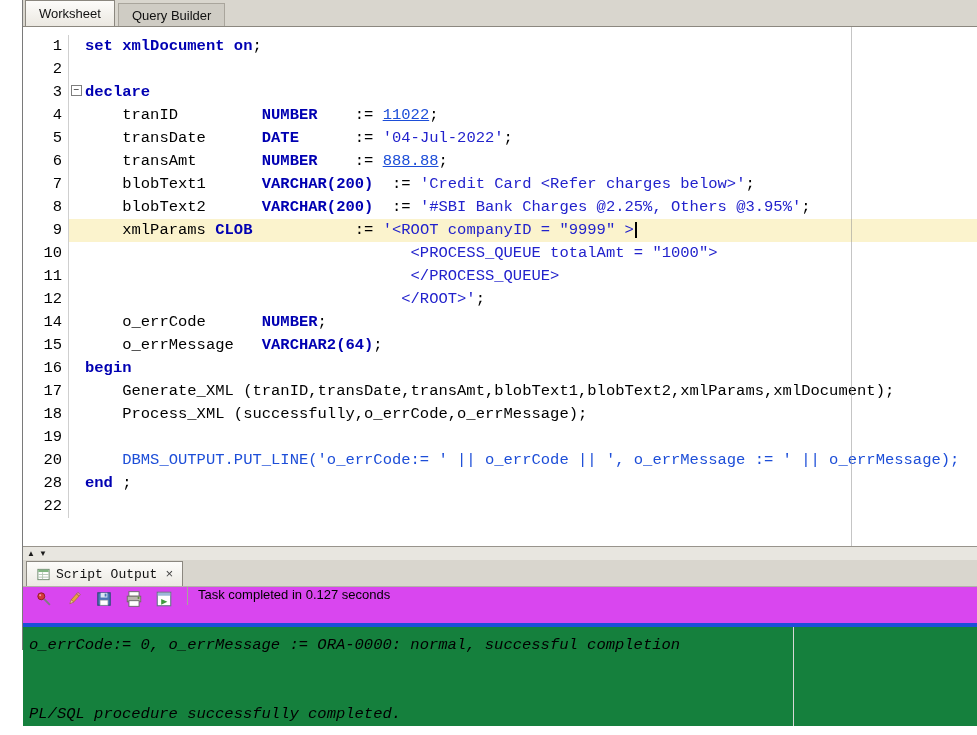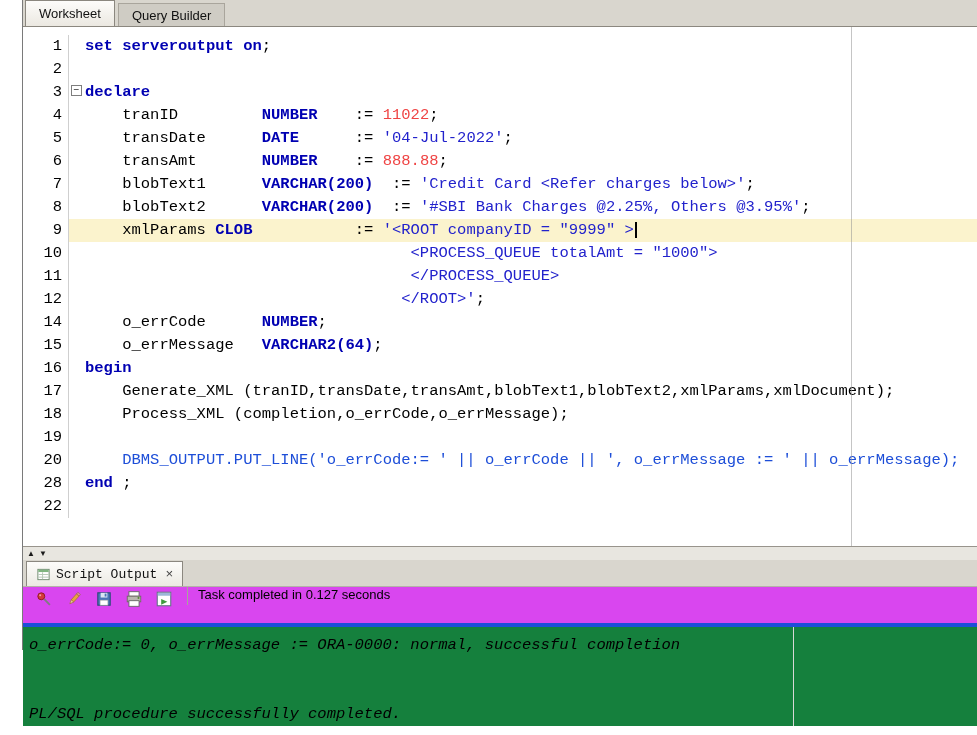--- a/index.html
+++ b/index.html
@@ -20,21 +20,21 @@
   .code-line { display:flex; height:23px; line-height:23px; white-space:pre;
                font-family:"Liberation Mono","DejaVu Sans Mono",monospace; font-size:15.5px; }
   .gutter { flex:0 0 46px; text-align:right; padding-right:6px; color:#000; border-right:1px solid #cfcfcf; }
   .fold-col { flex:0 0 14px; text-align:center; }
   .fold-box { display:inline-block; width:11px; height:11px; border:1px solid #7e7e7e; background:#fff;
               font-size:10px; line-height:9px; color:#222; vertical-align:middle; position:relative; top:-1px; cursor:pointer; }
   .code-text { flex:1 1 auto; padding-left:2px; }
   .code-line.hl .fold-col, .code-line.hl .code-text { background:#fbf3cd; }
   .seg-kw { color:#0000b2; font-weight:bold; }
   .seg-str { color:#2222cc; }
-  .seg-num { color:#ef4444; }
+  .seg-num { color:#1d4ed8;text-decoration:underline; }
   .seg-pl { color:#000; }
   .seg-gray { color:#1d4ed8; }
   .caret { display:inline-block; width:2px; height:16px; background:#000; vertical-align:middle; margin-left:1px; }
   .margin-guide { position:absolute; left:828px; top:0; bottom:0; width:1px; background:rgba(150,150,150,.55); pointer-events:none; }
 
   
   .splitter { flex:0 0 14px; background:#e8e6e0; border-top:1px solid #98948c; display:flex;
               align-items:center; padding-left:4px; gap:4px; cursor:row-resize; }
   .arrow { font-size:8px; line-height:8px; color:#1a1a1a; cursor:pointer; }
 
@@ -67,37 +67,37 @@
     <div class="top-tab active">
       <span>Worksheet</span>
     </div>
     <div class="top-tab">
       <span>Query Builder</span>
     </div>
   </div>
 
   <div class="editor">
     <div>
-        <div class="code-line"><span class="gutter">1</span><span class="fold-col"></span><span class="code-text"><span class="seg-kw">set serveroutput on</span><span class="seg-pl">;</span></span></div>
+        <div class="code-line"><span class="gutter">1</span><span class="fold-col"></span><span class="code-text"><span class="seg-kw">set xmlDocument on</span><span class="seg-pl">;</span></span></div>
         <div class="code-line"><span class="gutter">2</span><span class="fold-col"></span><span class="code-text"></span></div>
         <div class="code-line"><span class="gutter">3</span><span class="fold-col"><span class="fold-box">−</span></span><span class="code-text"><span class="seg-kw">declare</span></span></div>
         <div class="code-line"><span class="gutter">4</span><span class="fold-col"></span><span class="code-text"><span class="seg-pl">    tranID         </span><span class="seg-kw">NUMBER</span><span class="seg-pl">    := </span><span class="seg-num">11022</span><span class="seg-pl">;</span></span></div>
         <div class="code-line"><span class="gutter">5</span><span class="fold-col"></span><span class="code-text"><span class="seg-pl">    transDate      </span><span class="seg-kw">DATE</span><span class="seg-pl">      := </span><span class="seg-str">'04-Jul-2022'</span><span class="seg-pl">;</span></span></div>
         <div class="code-line"><span class="gutter">6</span><span class="fold-col"></span><span class="code-text"><span class="seg-pl">    transAmt       </span><span class="seg-kw">NUMBER</span><span class="seg-pl">    := </span><span class="seg-num">888.88</span><span class="seg-pl">;</span></span></div>
         <div class="code-line"><span class="gutter">7</span><span class="fold-col"></span><span class="code-text"><span class="seg-pl">    blobText1      </span><span class="seg-kw">VARCHAR(200)</span><span class="seg-pl">  := </span><span class="seg-str">'Credit Card &lt;Refer charges below&gt;'</span><span class="seg-pl">;</span></span></div>
         <div class="code-line"><span class="gutter">8</span><span class="fold-col"></span><span class="code-text"><span class="seg-pl">    blobText2      </span><span class="seg-kw">VARCHAR(200)</span><span class="seg-pl">  := </span><span class="seg-str">'#SBI Bank Charges @2.25%, Others @3.95%'</span><span class="seg-pl">;</span></span></div>
         <div class="code-line hl"><span class="gutter">9</span><span class="fold-col"></span><span class="code-text"><span class="seg-pl">    xmlParams </span><span class="seg-kw">CLOB</span><span class="seg-pl">           := </span><span class="seg-str">'&lt;ROOT companyID = "9999" &gt;</span><span class="caret"></span></span></div>
         <div class="code-line"><span class="gutter">10</span><span class="fold-col"></span><span class="code-text"><span class="seg-str">                                   &lt;PROCESS_QUEUE totalAmt = "1000"&gt;</span></span></div>
         <div class="code-line"><span class="gutter">11</span><span class="fold-col"></span><span class="code-text"><span class="seg-str">                                   &lt;/PROCESS_QUEUE&gt;</span></span></div>
         <div class="code-line"><span class="gutter">12</span><span class="fold-col"></span><span class="code-text"><span class="seg-str">                                  &lt;/ROOT&gt;'</span><span class="seg-pl">;</span></span></div>
         <div class="code-line"><span class="gutter">14</span><span class="fold-col"></span><span class="code-text"><span class="seg-pl">    o_errCode      </span><span class="seg-kw">NUMBER</span><span class="seg-pl">;</span></span></div>
         <div class="code-line"><span class="gutter">15</span><span class="fold-col"></span><span class="code-text"><span class="seg-pl">    o_errMessage   </span><span class="seg-kw">VARCHAR2(64)</span><span class="seg-pl">;</span></span></div>
         <div class="code-line"><span class="gutter">16</span><span class="fold-col"></span><span class="code-text"><span class="seg-kw">begin</span></span></div>
         <div class="code-line"><span class="gutter">17</span><span class="fold-col"></span><span class="code-text"><span class="seg-pl">    Generate_XML (tranID,transDate,transAmt,blobText1,blobText2,xmlParams,xmlDocument);</span></span></div>
-        <div class="code-line"><span class="gutter">18</span><span class="fold-col"></span><span class="code-text"><span class="seg-pl">    Process_XML (completion,o_errCode,o_errMessage);</span></span></div>
+        <div class="code-line"><span class="gutter">18</span><span class="fold-col"></span><span class="code-text"><span class="seg-pl">    Process_XML (successfully,o_errCode,o_errMessage);</span></span></div>
         <div class="code-line"><span class="gutter">19</span><span class="fold-col"></span><span class="code-text"></span></div>
         <div class="code-line"><span class="gutter">20</span><span class="fold-col"></span><span class="code-text"><span class="seg-gray">    DBMS_OUTPUT.PUT_LINE('o_errCode:= ' || o_errCode || ', o_errMessage := ' || o_errMessage);</span></span></div>
         <div class="code-line"><span class="gutter">28</span><span class="fold-col"></span><span class="code-text"><span class="seg-kw">end</span><span class="seg-pl"> ;</span></span></div>
         <div class="code-line"><span class="gutter">22</span><span class="fold-col"></span><span class="code-text"></span></div>
       </div>
     <div class="margin-guide"></div>
   </div>
 
   <div class="splitter">
     <span class="arrow">▲</span>

